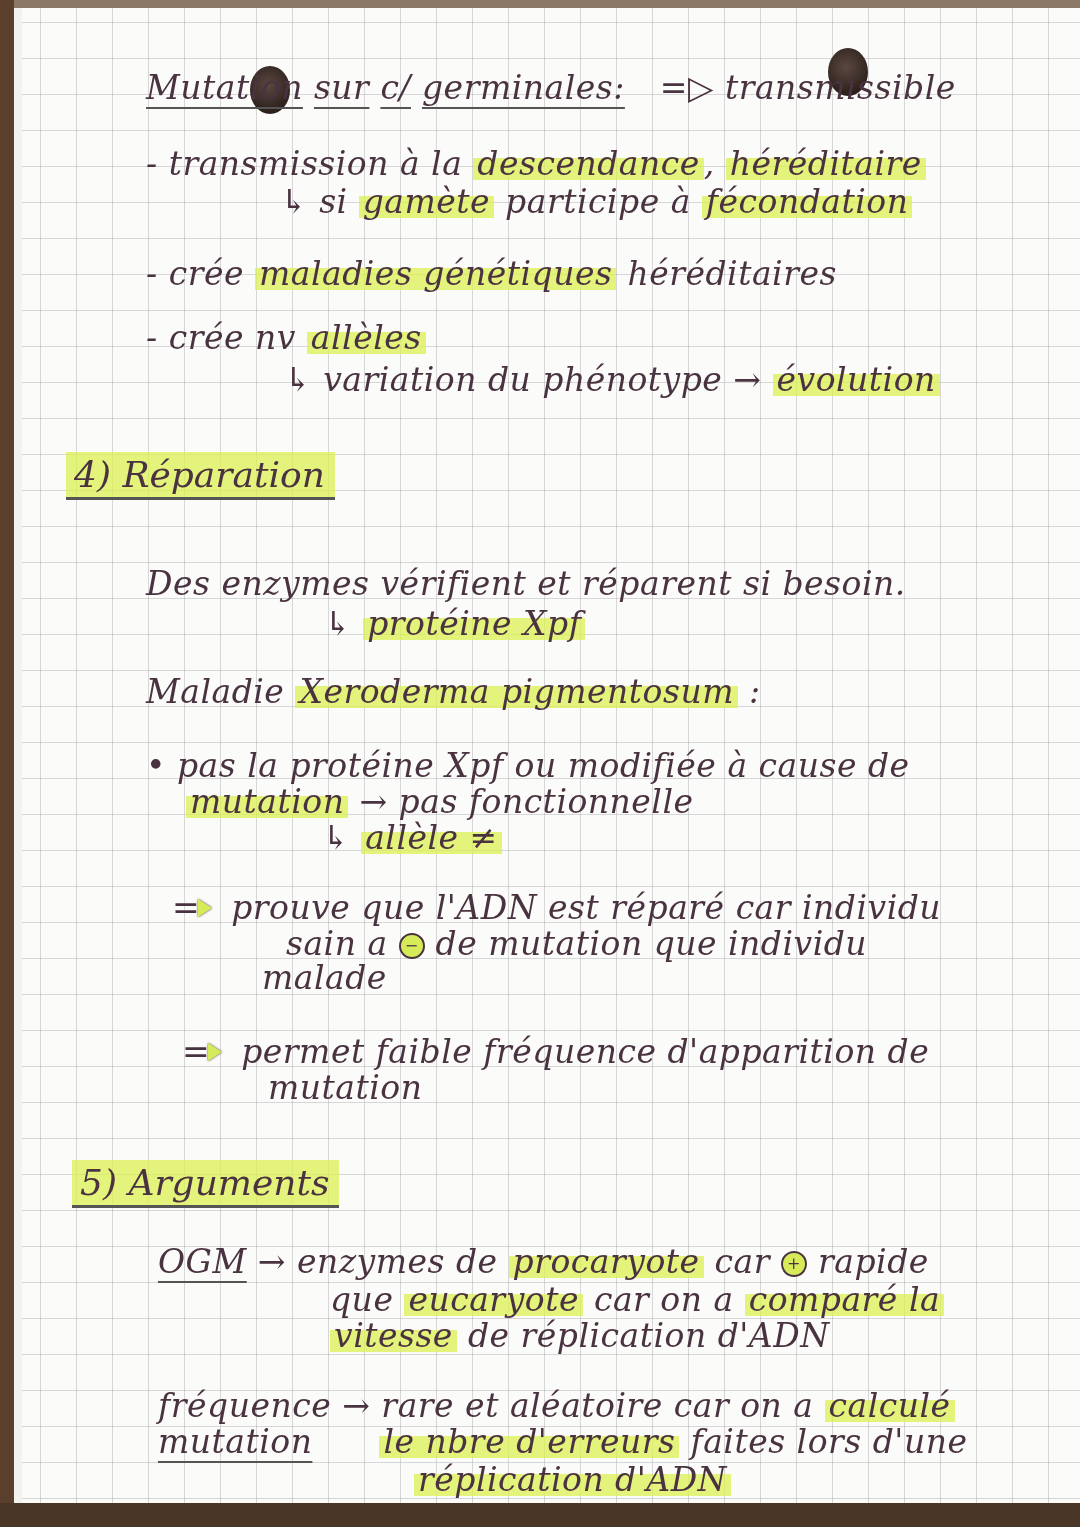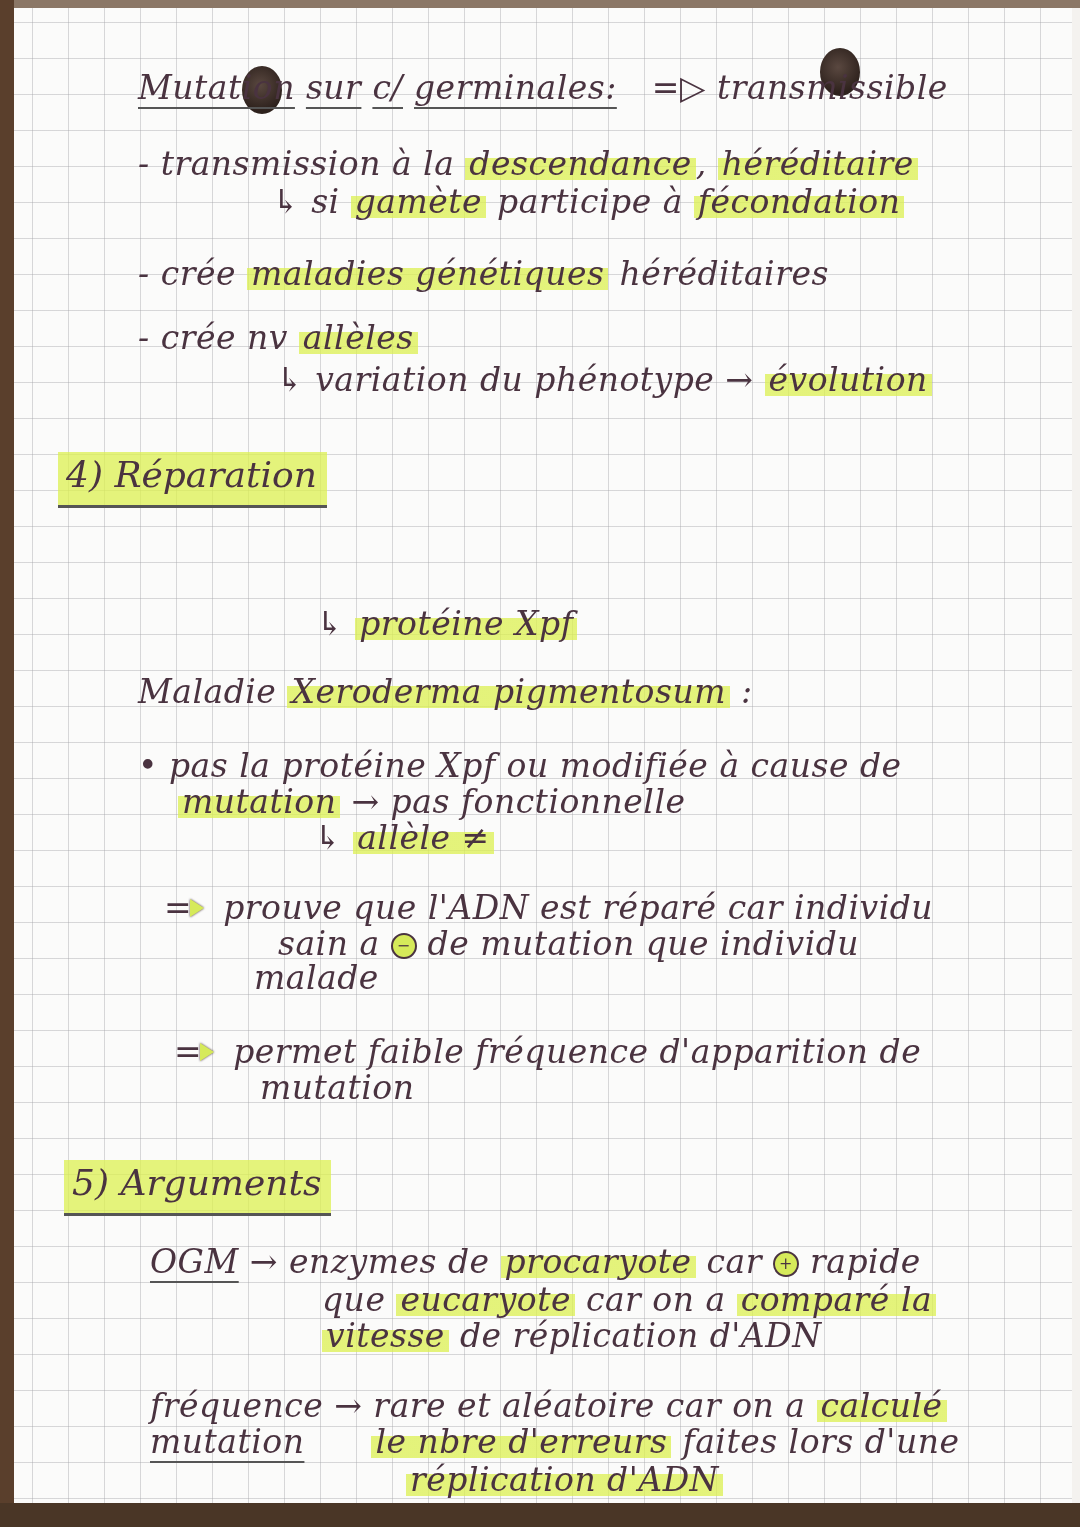--- a/index.html
+++ b/index.html
@@ -5,21 +5,21 @@
   html, body { margin: 0; padding: 0; }
   body {
     width: 1080px; height: 1527px; position: relative; overflow: hidden;
     background: #f4f2ef;
     font-family: "DejaVu Serif", serif;
   }
   .frame-left { position: absolute; left: 0; top: 0; width: 14px; height: 1527px; background: #5a3f2c; }
   .frame-bottom { position: absolute; left: 0; top: 1503px; width: 1080px; height: 24px; background: #4a3626; }
   .frame-top { position: absolute; left: 0; top: 0; width: 1080px; height: 8px; background: #8b7766; }
   .paper {
-    position: absolute; left: 14px; top: 8px; width: 1058px; height: 1495px;
+    position: absolute; left: 22px; top: 8px; width: 1058px; height: 1495px;
     background-color: #fbfbfa;
     background-image:
       linear-gradient(to right, rgba(170,170,175,0.45) 1px, transparent 1px),
       linear-gradient(to bottom, rgba(170,170,175,0.45) 1px, transparent 1px);
     background-size: 36px 36px;
     background-position: 18px 14px;
   }
   .hole {
     position: absolute; width: 40px; height: 48px; border-radius: 50%;
     background: radial-gradient(circle at 45% 40%, #5a4840, #2d211c 70%);
@@ -32,21 +32,21 @@
   .hl {
     background: linear-gradient(to bottom, transparent 35%, rgba(220,240,80,0.75) 35%, rgba(220,240,80,0.75) 92%, transparent 92%);
     padding: 0 4px;
   }
   .ul { text-decoration: underline; text-decoration-thickness: 2px; text-underline-offset: 8px; text-decoration-color: #555; }
   .section {
     position: absolute; white-space: nowrap; font-family: "DejaVu Serif", serif; font-style: italic;
     color: #4a3340; font-size: 36px;
   }
   .section .hlbox {
-    background: rgba(220,240,80,0.75); padding: 2px 10px 10px 8px;
+    background: rgba(220,240,80,0.75); padding: 2px 10px 2px 8px;
     border-bottom: 3px solid #555;
   }
   .arrow { color: #4a3340; }
   .dbl-arrow { display: inline-flex; align-items: center; margin-right: 8px; }
   .dbl-arrow .tri {
     display: inline-block; width: 0; height: 0; margin-left: -2px;
     border-top: 9px solid transparent; border-bottom: 9px solid transparent; border-left: 14px solid #d6ea5a;
     filter: drop-shadow(0 0 1px #4a3340);
   }
   .circle-sign {
@@ -109,20 +109,23 @@
     <span class="hl">évolution</span>
   </div>
 
   <div class="section" style="left:44px; top:446px;">
     <span class="hlbox">
       <span>4)</span>
       <span>Réparation</span>
     </span>
   </div>
 
+  <div class="line" style="left:124px; top:556px;">
+    <span>Des enzymes vérifient et réparent si besoin.</span>
+  </div>
   <div class="line" style="left:302px; top:596px;">
     <span class="arrow">↳</span>
     <span class="hl">protéine Xpf</span>
   </div>
 
   <div class="line" style="left:124px; top:664px;">
     <span>Maladie</span>
     <span class="hl">Xeroderma pigmentosum</span>
     <span>:</span>
   </div>

